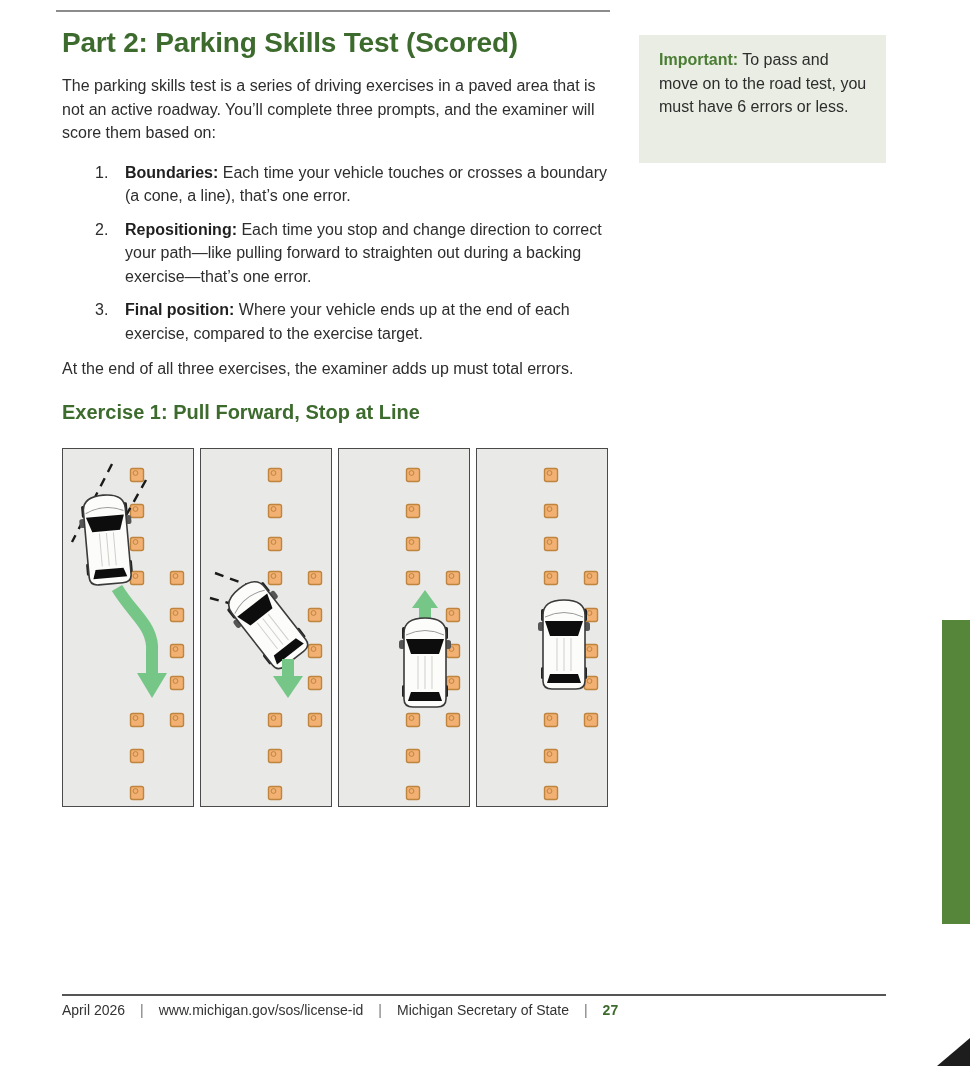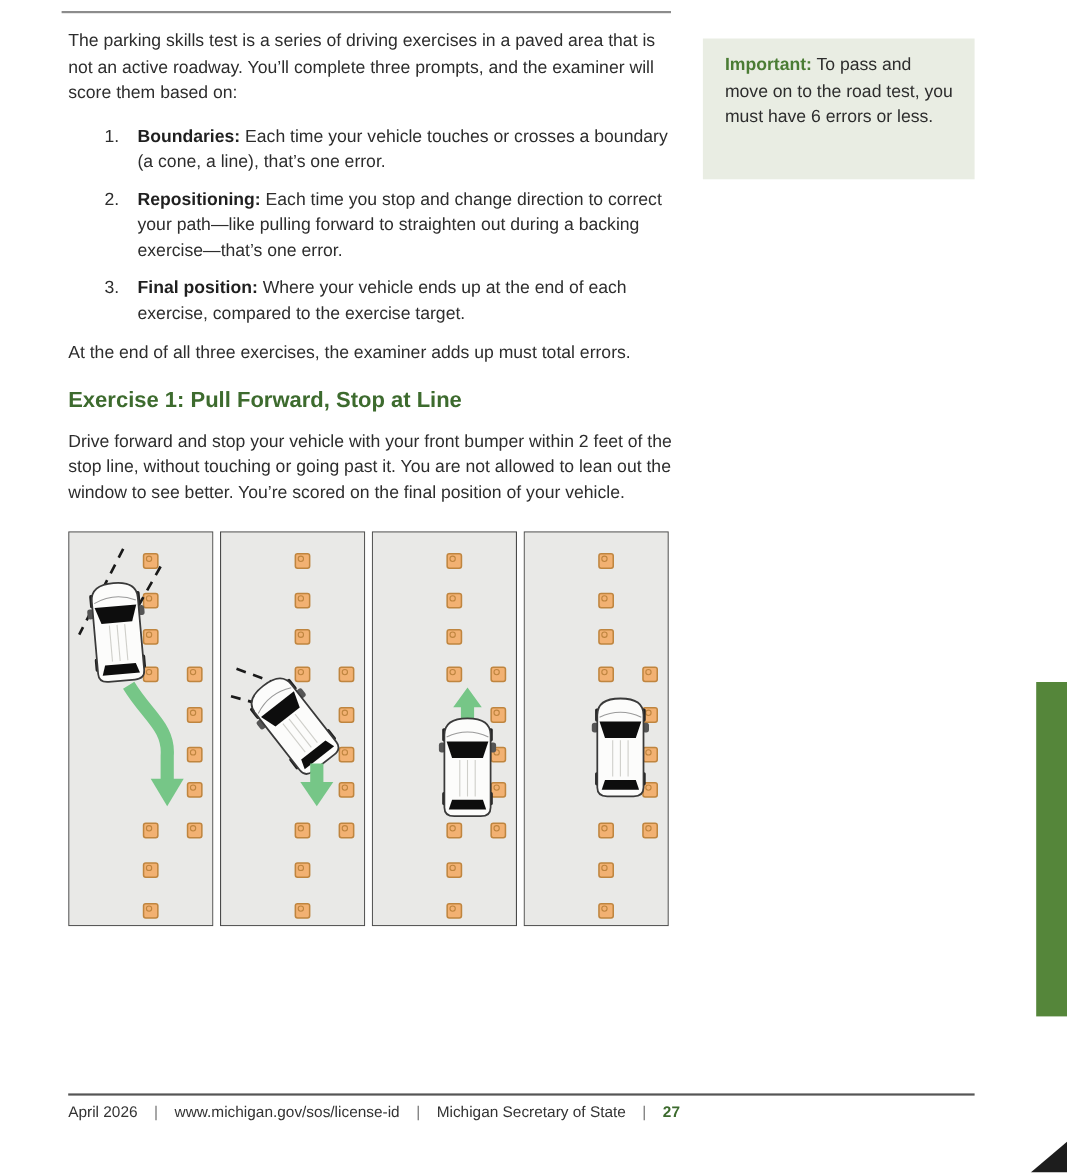--- a/index.html
+++ b/index.html
@@ -68,20 +68,21 @@
       <path d="M -14 29 L 14 29 L 17 38 L -17 38 Z" fill="#0d0d0d"></path>
     </g>
   </defs>
 </svg>
 
 <div class="page">
 
   <div class="top-rule"></div>
 
   <div class="main-col">
+    <h1 class="title">Part 2: Parking Skills Test (Scored)</h1>
 
     <p class="body">The parking skills test is a series of driving exercises in a paved area that is not an active roadway. You’ll complete three prompts, and the examiner will score them based on:</p>
 
     <div class="olist">
       <div class="olist-item">
         <div class="olist-num">1.</div>
         <div class="olist-body"><strong>Boundaries:</strong><span> Each time your vehicle touches or crosses a boundary (a cone, a line), that’s one error.</span></div>
       </div>
       <div class="olist-item">
         <div class="olist-num">2.</div>
@@ -90,21 +91,20 @@
       <div class="olist-item">
         <div class="olist-num">3.</div>
         <div class="olist-body"><strong>Final position:</strong><span> Where your vehicle ends up at the end of each exercise, compared to the exercise target.</span></div>
       </div>
     </div>
 
     <p class="body">At the end of all three exercises, the examiner adds up must total errors.</p>
 
     <h2 class="exercise">Exercise 1: Pull Forward, Stop at Line</h2>
 
-    <p class="exercise-p">Drive forward and stop your vehicle with your front bumper within 2 feet of the stop line, without touching or going past it. You are not allowed to lean out the window to see better. You’re scored on the final position of your vehicle.</p>
 
     <div class="diagram">
 
       <svg class="panel" width="132" height="359" viewBox="0 0 132 359">
         <rect x="0.5" y="0.5" width="131" height="358" fill="#e9e9e7" stroke="#4a4a4a" stroke-width="1"></rect>
         <g class="cones">
             <rect x="68.5" y="20.5" width="13" height="13" rx="2" fill="#f2b172" stroke="#bf853f" stroke-width="1.4"></rect>
             <circle cx="73.5" cy="25" r="2.4" fill="none" stroke="#bf853f" stroke-width="1"></circle>
             <rect x="68.5" y="56.5" width="13" height="13" rx="2" fill="#f2b172" stroke="#bf853f" stroke-width="1.4"></rect>
             <circle cx="73.5" cy="61" r="2.4" fill="none" stroke="#bf853f" stroke-width="1"></circle>

